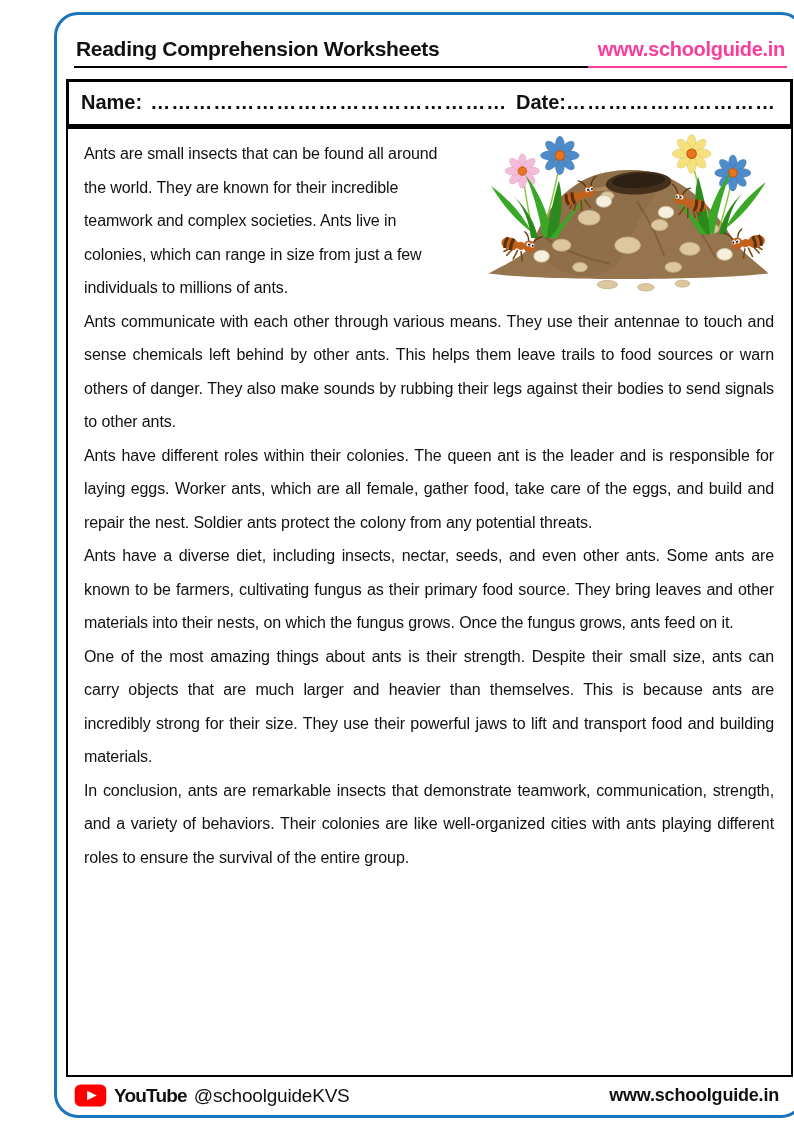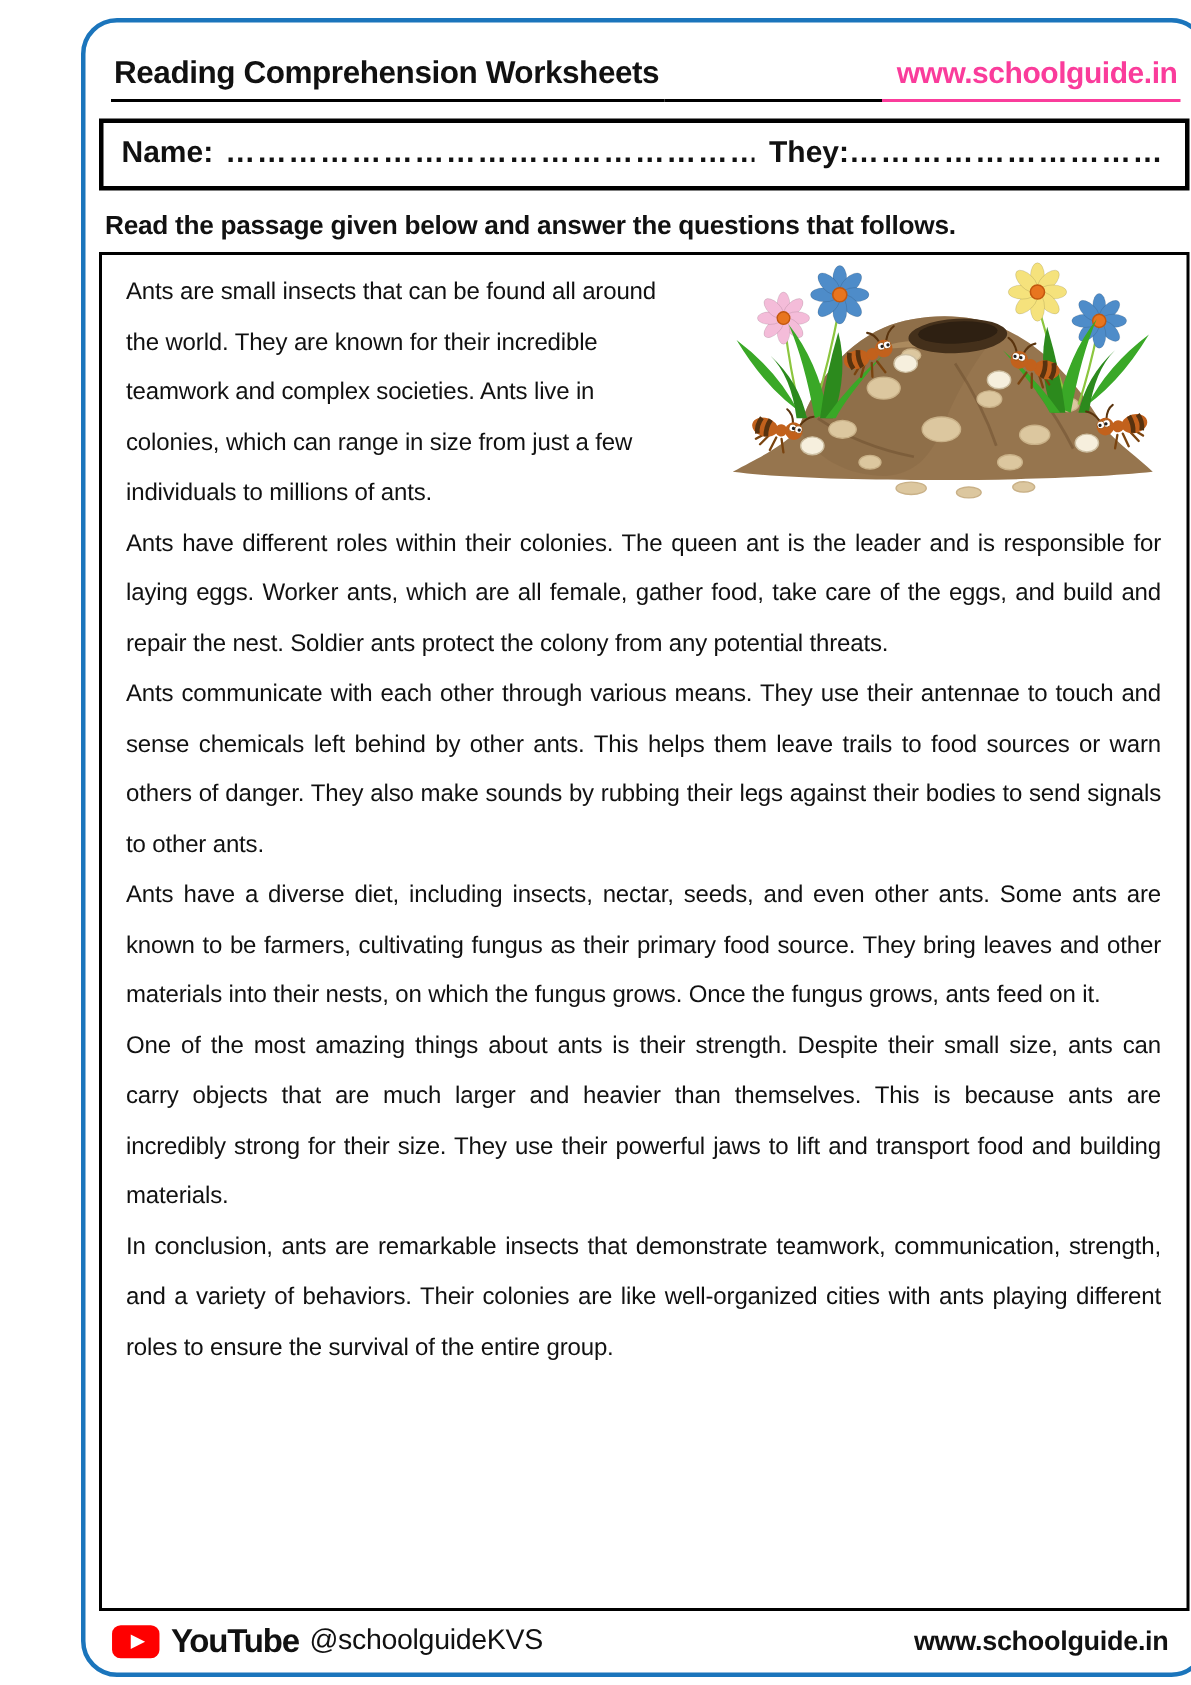--- a/index.html
+++ b/index.html
@@ -86,44 +86,43 @@
   .illu svg { width:100%; height:100%; display:block; }
 
   
   .footer-row {
     flex:0 0 auto;
     display:flex; align-items:center; justify-content:space-between;
     padding:7px 14px 2px 8px;
   }
   .footer-left { display:flex; align-items:center; gap:7px; }
   .yt-icon { width:33px; height:23px; display:block; }
-  .yt-word { font-size:22px; font-weight:bold; letter-spacing:-0.8px; }
+  .yt-word { font-size:19px; font-weight:bold; letter-spacing:-0.8px; }
   .yt-handle { font-size:19px; letter-spacing:-0.2px; }
   .footer-site { font-size:18px; font-weight:bold; letter-spacing:-0.2px; }
 </style>
 </head>
 <body>
 
 <div class="page">
   <div class="frame">
 
     <div class="header-row">
       <div class="header-title">Reading Comprehension Worksheets</div>
       <div class="header-underline-fill"></div>
       <a class="header-link" href="#">www.schoolguide.in</a>
     </div>
 
     <div class="name-date-box">
       <span class="nd-label">Name:</span>
       <span class="nd-dots-name">………………………………………………………………………………………………………………………….</span>
-      <span class="nd-label">They:</span>
+      <span class="nd-label">Date:</span>
       <span class="nd-dots-date">…………………………………………………………..</span>
     </div>
 
-    <div class="instruction">Read the passage given below and answer the questions that follows.</div>
 
     <div class="passage-box">
 
       <div class="para para-first">
         <div class="illu">
           <svg viewBox="0 0 330 170" xmlns="http://www.w3.org/2000/svg">
             <defs>
               <g id="flower">
                 <g fill="currentColor" stroke="rgba(0,0,0,0.12)" stroke-width="0.6">
                   <ellipse cx="0" cy="-10" rx="4.6" ry="9"></ellipse>
@@ -215,22 +214,22 @@
             </g>
             <g>
               <use href="#egg" transform="translate(276 128)"></use>
               <use href="#ant" transform="translate(298 117) scale(-1 1) rotate(14)"></use>
             </g>
           </svg>
         </div>
         <span>Ants are small insects that can be found all around the world. They are known for their incredible teamwork and complex societies. Ants live in colonies, which can range in size from just a few individuals to millions of ants.</span>
       </div>
 
+      <p class="para">Ants communicate with each other through various means. They use their antennae to touch and sense chemicals left behind by other ants. This helps them leave trails to food sources or warn others of danger. They also make sounds by rubbing their legs against their bodies to send signals to other ants.</p>
       <p class="para">Ants have different roles within their colonies. The queen ant is the leader and is responsible for laying eggs. Worker ants, which are all female, gather food, take care of the eggs, and build and repair the nest. Soldier ants protect the colony from any potential threats.</p>
-      <p class="para">Ants communicate with each other through various means. They use their antennae to touch and sense chemicals left behind by other ants. This helps them leave trails to food sources or warn others of danger. They also make sounds by rubbing their legs against their bodies to send signals to other ants.</p>
       <p class="para">Ants have a diverse diet, including insects, nectar, seeds, and even other ants. Some ants are known to be farmers, cultivating fungus as their primary food source. They bring leaves and other materials into their nests, on which the fungus grows. Once the fungus grows, ants feed on it.</p>
       <p class="para">One of the most amazing things about ants is their strength. Despite their small size, ants can carry objects that are much larger and heavier than themselves. This is because ants are incredibly strong for their size. They use their powerful jaws to lift and transport food and building materials.</p>
       <p class="para">In conclusion, ants are remarkable insects that demonstrate teamwork, communication, strength, and a variety of behaviors. Their colonies are like well-organized cities with ants playing different roles to ensure the survival of the entire group.</p>
     </div>
 
     <div class="footer-row">
       <div class="footer-left">
         <svg class="yt-icon" viewBox="0 0 34 24">
           <rect x="0.5" y="0.5" width="33" height="23" rx="6" fill="#ff0000"></rect>
           <path d="M13.5 7 L23.5 12 L13.5 17 Z" fill="#ffffff"></path>

